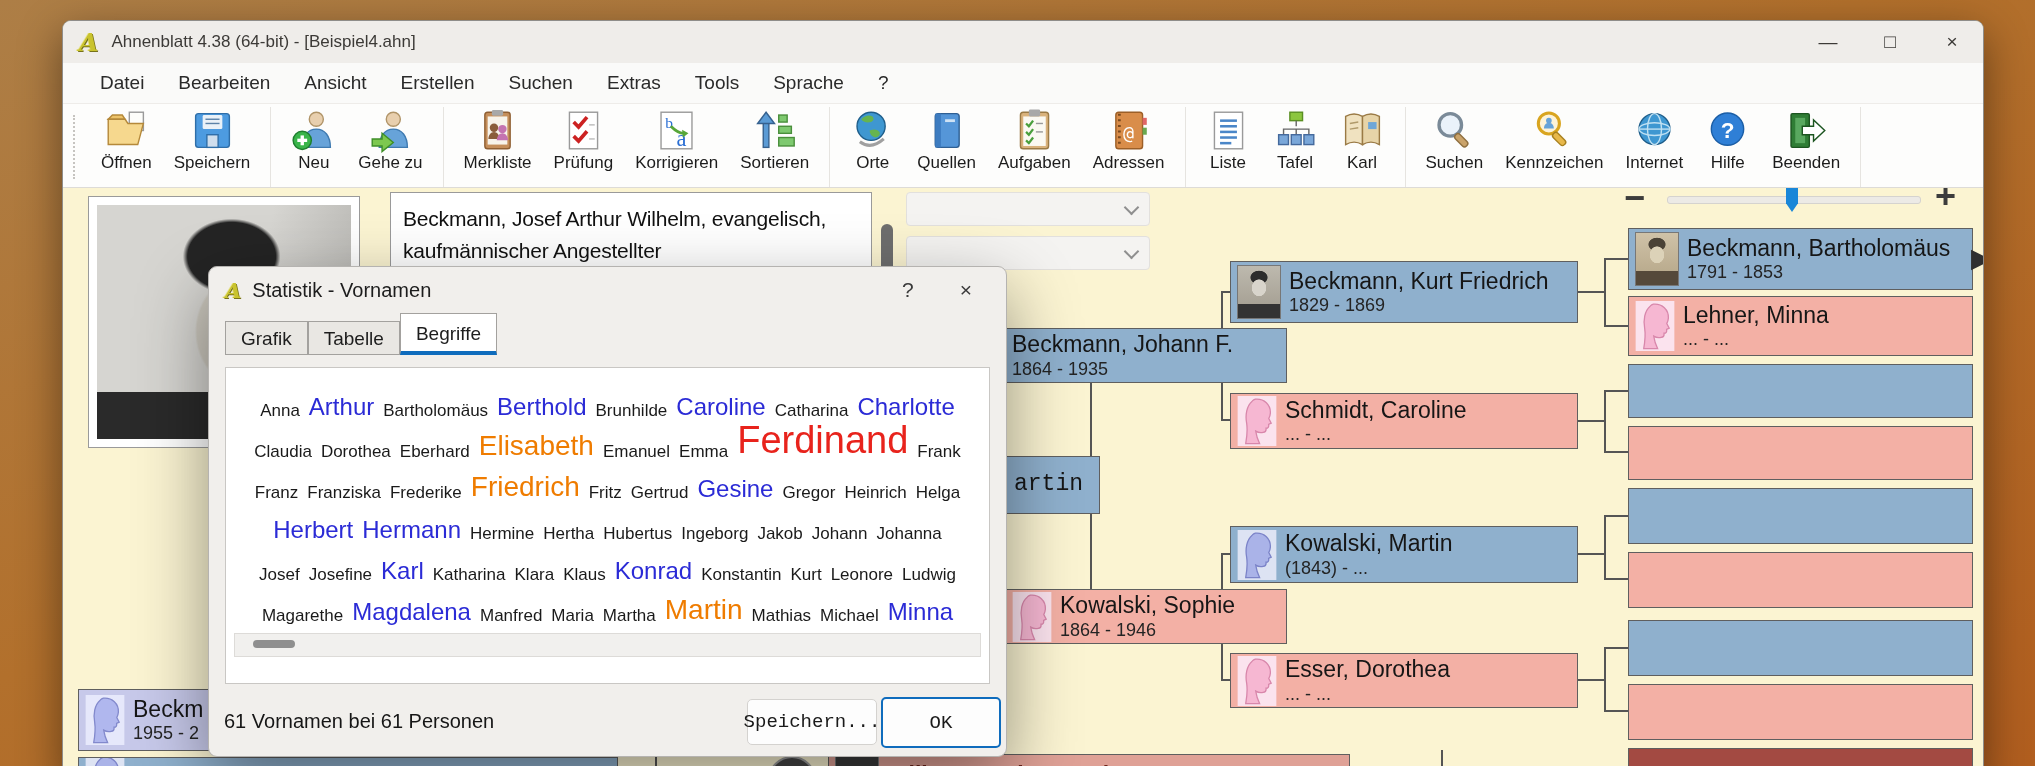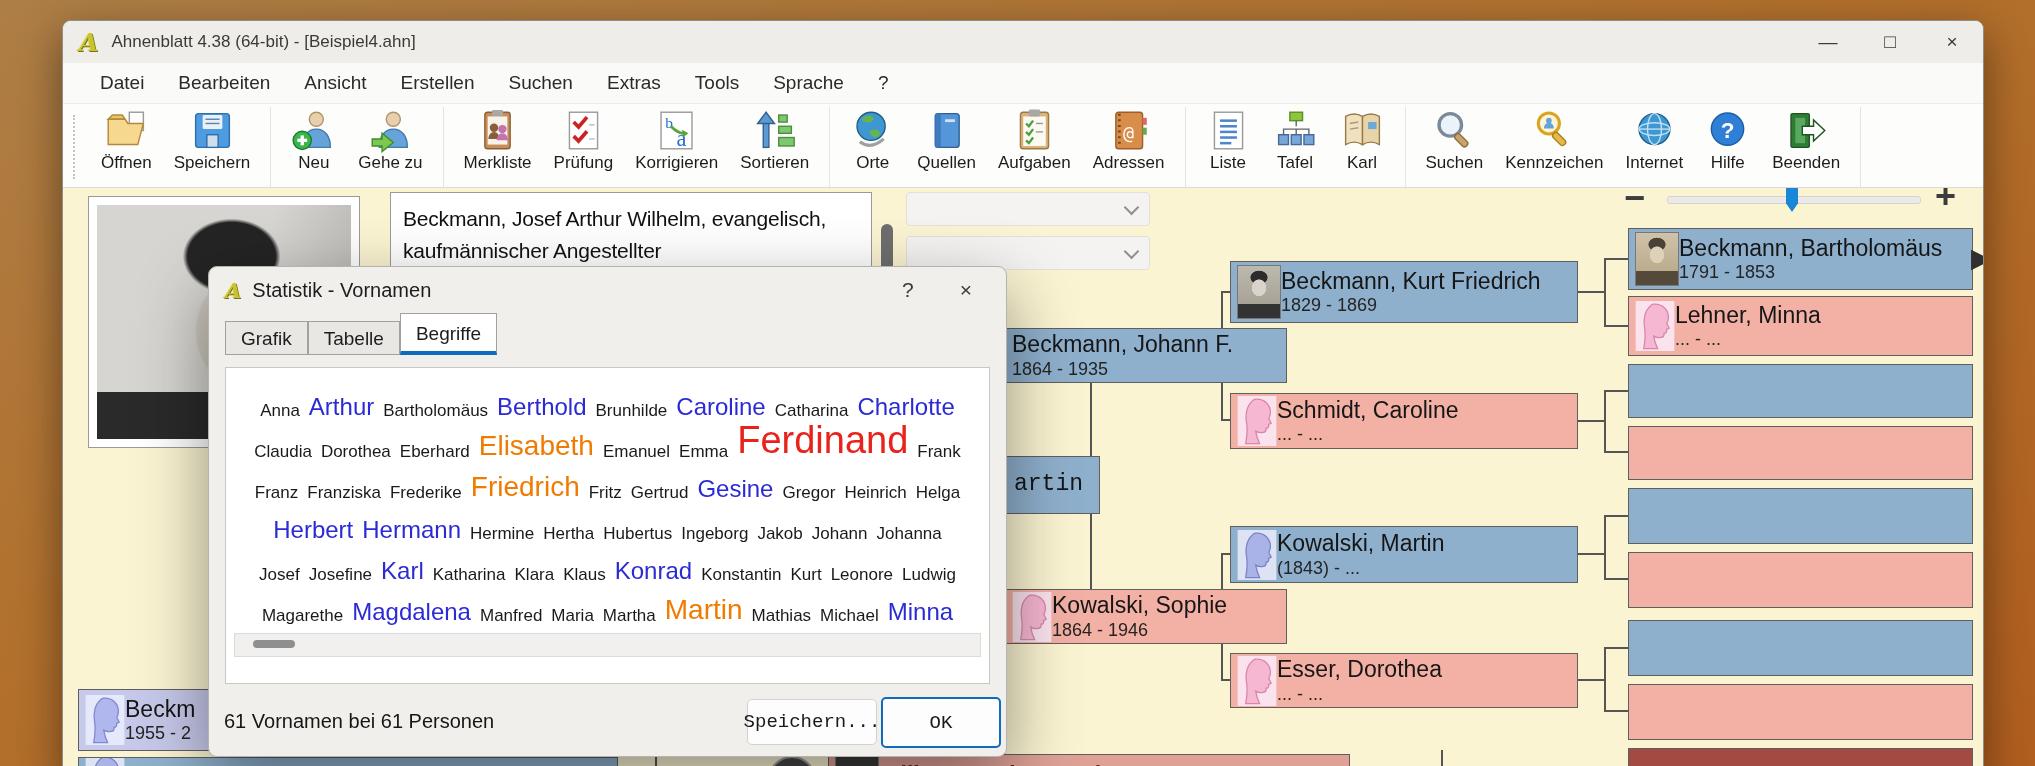--- a/index.html
+++ b/index.html
@@ -41,21 +41,21 @@
   .combo{position:absolute;left:843px;width:244px;height:34px;background:#f4f3f1;border:1px solid #e2e0dd;
     border-radius:4px;display:flex;align-items:center;justify-content:flex-end;padding-right:12px;box-sizing:border-box;z-index:3}
   .chev{width:9px;height:9px;border-right:2px solid #8f8f8f;border-bottom:2px solid #8f8f8f;
     transform:rotate(45deg);margin-top:-4px}
   .zsym{position:absolute;font-size:36px;font-weight:bold;color:#3c3c3c;line-height:1;z-index:3}
   .ztrack{position:absolute;left:1604px;top:8px;width:252px;height:6px;background:#eceae6;
     border:1px solid #d5d3cf;border-radius:3px;z-index:3}
   .zthumb{position:absolute;left:1723px;top:-3px;width:12px;height:27px;background:#1986d8;
     clip-path:polygon(0 0,100% 0,100% 68%,50% 100%,0 68%);z-index:4}
   .expand-arrow{position:absolute;left:1908px;top:54px;font-size:27px;color:#2f2f2f;z-index:3}
-  .pbox{position:absolute;border:1px solid #5f5f5f;display:flex;align-items:center;gap:0;
+  .pbox{position:absolute;border:1px solid #5f5f5f;display:flex;align-items:center;gap:8px;
     padding:0 6px;z-index:2;box-sizing:border-box;overflow:hidden}
   .pname{font-size:23px;color:#161616;white-space:nowrap;line-height:1.2}
   .pdates{font-size:18px;color:#242424;white-space:nowrap}
   .photo-thumb{width:42px;height:52px;border:1px solid #777;flex:0 0 auto}
   .thumb-bw{background:
       radial-gradient(ellipse 12px 14px at 50% 42%, #d8d4cb 58%, rgba(0,0,0,0) 62%),
       radial-gradient(ellipse 14px 11px at 50% 22%, #2c2c2c 58%, rgba(0,0,0,0) 64%),
       linear-gradient(to top,#333 0 26%,rgba(0,0,0,0) 26%),
       linear-gradient(#bdb9ae,#a09a8d)}
   .thumb-sepia{background:

